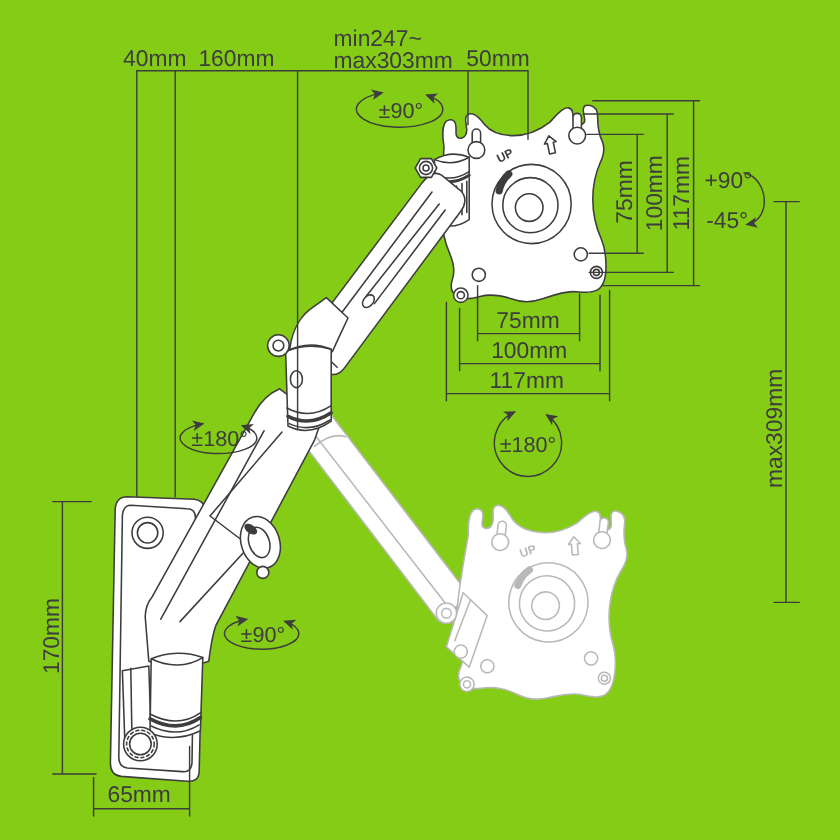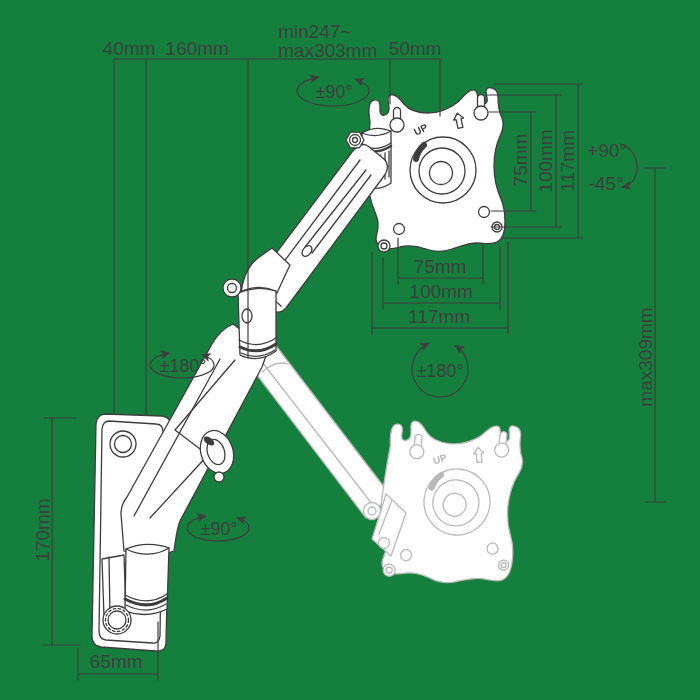--- a/index.html
+++ b/index.html
@@ -1,16 +1,16 @@
 <!DOCTYPE html>
 <html><head>
 <meta charset="utf-8">
 <style>
   html,body{margin:0;padding:0;background:#ffffff;}
-  .canvas{position:relative;width:700px;height:700px;background:#15803d;overflow:hidden;}
+  .canvas{position:relative;width:700px;height:700px;background:#84cc16;overflow:hidden;}
   svg{display:block;}
   text{font-family:"Liberation Sans", sans-serif;fill:#3d3d3d;stroke:none;}
   .dimtxt{font-size:19px;}
   .rottxt{font-size:18px;}
   .uptxt{font-size:10px;font-weight:bold;fill:currentColor;}
   .solidart{color:#3d3d3d;}
   .ghost{color:#b9b9b9;}
 </style>
 </head>
 <body>

